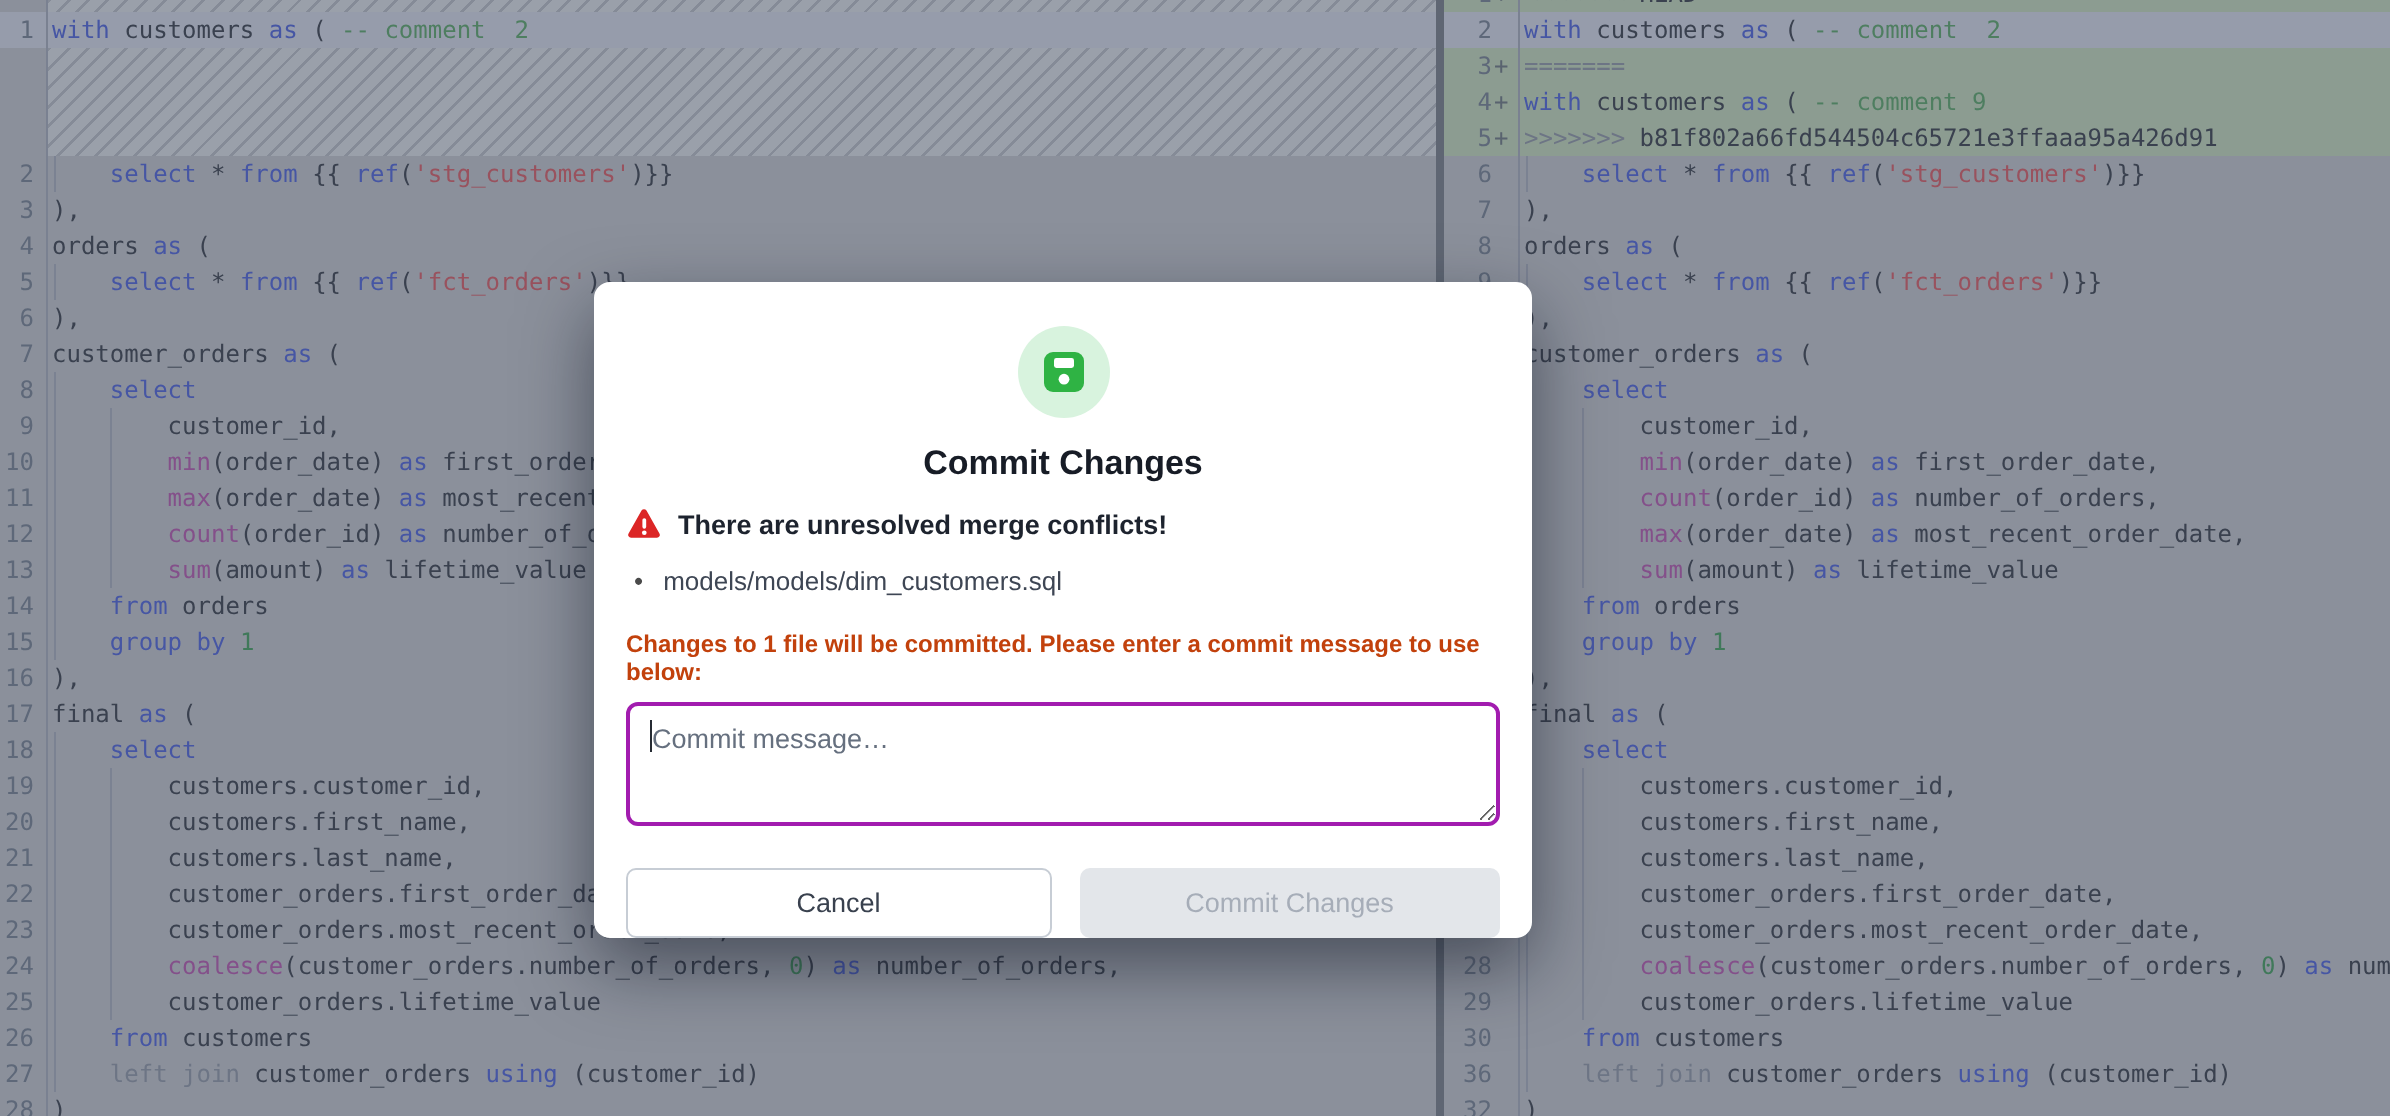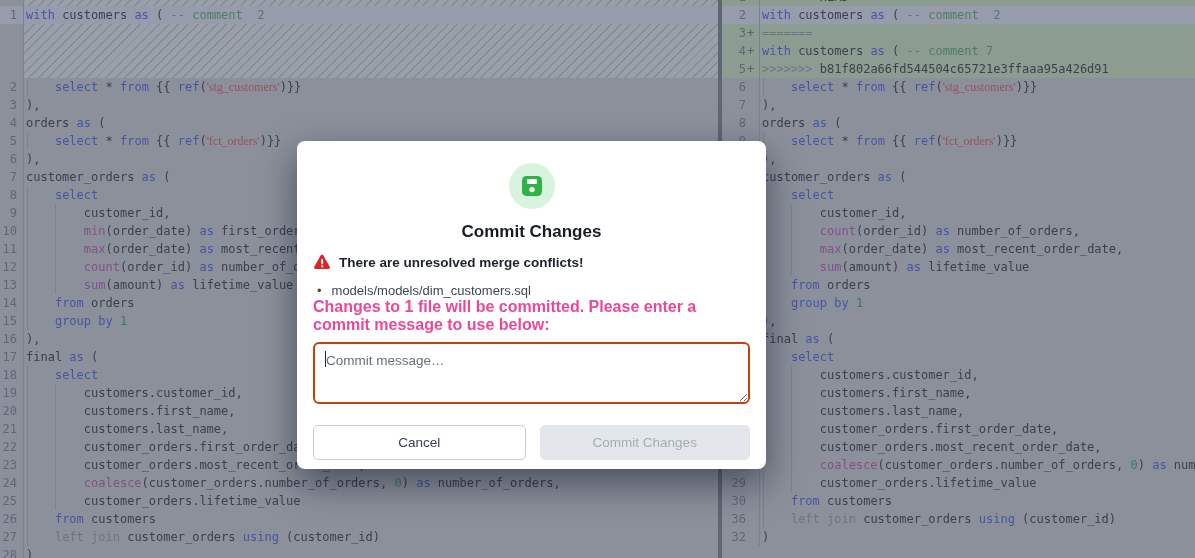--- a/index.html
+++ b/index.html
@@ -13,41 +13,41 @@
   .row{display:flex;height:18px;font-size:12px;line-height:18px;white-space:pre;}
   .bg-mod{background:#969cab;}
   .bg-add{background:#8c9c91;}
   .gut{flex:none;box-sizing:border-box;border-right:1px solid #7a8191;color:#5e6879;}
   .pane-left .gut{width:24px;padding-right:6px;text-align:right;}
   .pane-right .gut{width:38px;display:flex;}
   .ln{flex:1;text-align:right;}
   .mk{width:12px;text-align:left;padding-left:1px;color:#59636f;}
   .code{flex:1;position:relative;padding-left:2px;color:#3a414f;overflow:hidden;}
   .guide{position:absolute;top:0;bottom:0;width:1px;background:#7b8292;}
-  .kw{color:#4656a4;}.pl{color:#3a414f;}.cm{color:#4e7e60;}.st{color:#99525e;font-family:Liberation Serif, serif;}
+  .kw{color:#4656a4;}.pl{color:#3a414f;}.cm{color:#4e7e60;}.st{color:#99525e;}
   .fn{color:#84508a;margin-top:24px;}.nb{color:#40795a;}.gy{color:#6d7585;}
   .hrow .code{background:repeating-linear-gradient(135deg,#858b97 0 1.4px,#9aa0aa 1.4px 6.8px);}
   .clip{height:6px;overflow:hidden;align-items:flex-end;}
   .clip .gut,.clip .code{height:18px;}
   
   .modal{position:absolute;left:297px;top:141px;width:469px;height:328px;background:#ffffff;
          border-radius:8px;box-shadow:0 14px 36px rgba(8,14,28,.5);
          font-family:"Liberation Sans",sans-serif;box-sizing:border-box;padding:0 16px;color:#252b36;}
   .m-icon{width:46px;height:46px;border-radius:50%;background:#d8f3de;margin:22px auto 0;
           display:flex;align-items:center;justify-content:center;}
   .m-title{margin:13px 0 0;text-align:center;font-size:17px;font-weight:700;color:#171c26;
            font-family:"Liberation Sans",sans-serif;}
   .warn-row{display:flex;align-items:center;gap:8px;margin-top:12px;font-weight:700;
             font-size:13.5px;color:#1d232e;}
   .file-row{margin-top:13px;font-size:13px;color:#3e4654;display:flex;gap:10px;padding-left:4px;}
   .bullet{color:#4a4a4a;}
-  .instr{font-size:16px;font-weight:700;color:#ec4899;}
+  .instr{margin-top:17px;font-size:12px;font-weight:700;color:#c2410c;}
   .ta-wrap{position:relative;margin-top:8px;}
   .ta-wrap textarea{display:block;width:100%;box-sizing:border-box;height:62px;
-    border:2px solid #c2410c;border-radius:6px;padding:8px 11px;background:#fff;
+    border:2px solid #a21caf;border-radius:6px;padding:8px 11px;background:#fff;
     font:13.5px/1.4 "Liberation Sans",sans-serif;color:#333;resize:both;outline:none;}
   .ta-wrap textarea::placeholder{color:#66707f;opacity:1;}
   .caret{position:absolute;left:12px;top:9px;width:1px;height:16px;background:#262b33;}
   .btn-row{display:flex;gap:14px;margin-top:21px;}
   .btn-row button{flex:1;height:35px;border-radius:5px;font:13.5px "Liberation Sans",sans-serif;cursor:pointer;}
   .btn-cancel{background:#fff;border:1px solid #c7cdd5;color:#39414e;}
   .btn-commit{background:#e3e6ea;border:none;color:#a6adb8;}
 </style>
 </head>
 <body>
@@ -84,30 +84,31 @@
       <div class="row"><div class="gut">25</div><div class="code"><i class="guide" style="left: 2.5px;"></i><i class="guide" style="left: 31.412px;"></i><span class="pl">        customer_orders.lifetime_value</span></div></div>
       <div class="row"><div class="gut">26</div><div class="code"><i class="guide" style="left: 2.5px;"></i><span class="pl">    </span><span class="kw">from</span><span class="pl"> customers</span></div></div>
       <div class="row"><div class="gut">27</div><div class="code"><i class="guide" style="left: 2.5px;"></i><span class="pl">    </span><span class="gy">left join</span><span class="pl"> customer_orders </span><span class="kw">using</span><span class="pl"> (customer_id)</span></div></div>
       <div class="row"><div class="gut">28</div><div class="code"><span class="pl">)</span></div></div>
     </div>
   <div class="divider"></div>
   <div id="pane-right" class="pane pane-right">
       <div class="row bg-add clip"><div class="gut"><span class="ln">1</span><span class="mk">+</span></div><div class="code"><span class="gy">&lt;&lt;&lt;&lt;&lt;&lt;&lt;</span><span class="pl"> HEAD</span></div></div>
       <div class="row bg-mod"><div class="gut"><span class="ln">2</span><span class="mk"></span></div><div class="code"><span class="kw">with</span><span class="pl"> customers </span><span class="kw">as</span><span class="pl"> ( </span><span class="cm">-- comment  2</span></div></div>
       <div class="row bg-add"><div class="gut"><span class="ln">3</span><span class="mk">+</span></div><div class="code"><span class="gy">=======</span></div></div>
-      <div class="row bg-add"><div class="gut"><span class="ln">4</span><span class="mk">+</span></div><div class="code"><span class="kw">with</span><span class="pl"> customers </span><span class="kw">as</span><span class="pl"> ( </span><span class="cm">-- comment 7</span></div></div>
+      <div class="row bg-add"><div class="gut"><span class="ln">4</span><span class="mk">+</span></div><div class="code"><span class="kw">with</span><span class="pl"> customers </span><span class="kw">as</span><span class="pl"> ( </span><span class="cm">-- comment 9</span></div></div>
       <div class="row bg-add"><div class="gut"><span class="ln">5</span><span class="mk">+</span></div><div class="code"><span class="gy">&gt;&gt;&gt;&gt;&gt;&gt;&gt;</span><span class="pl"> b81f802a66fd544504c65721e3ffaaa95a426d91</span></div></div>
       <div class="row"><div class="gut"><span class="ln">6</span><span class="mk"></span></div><div class="code"><i class="guide" style="left: 2.5px;"></i><span class="pl">    </span><span class="kw">select</span><span class="pl"> * </span><span class="kw">from</span><span class="pl"> {{ </span><span class="kw">ref</span><span class="pl">(</span><span class="st">'stg_customers'</span><span class="pl">)}}</span></div></div>
       <div class="row"><div class="gut"><span class="ln">7</span><span class="mk"></span></div><div class="code"><span class="pl">),</span></div></div>
       <div class="row"><div class="gut"><span class="ln">8</span><span class="mk"></span></div><div class="code"><span class="pl">orders </span><span class="kw">as</span><span class="pl"> (</span></div></div>
       <div class="row"><div class="gut"><span class="ln">9</span><span class="mk"></span></div><div class="code"><i class="guide" style="left: 2.5px;"></i><span class="pl">    </span><span class="kw">select</span><span class="pl"> * </span><span class="kw">from</span><span class="pl"> {{ </span><span class="kw">ref</span><span class="pl">(</span><span class="st">'fct_orders'</span><span class="pl">)}}</span></div></div>
       <div class="row"><div class="gut"><span class="ln">10</span><span class="mk"></span></div><div class="code"><span class="pl">),</span></div></div>
       <div class="row"><div class="gut"><span class="ln">11</span><span class="mk"></span></div><div class="code"><span class="pl">customer_orders </span><span class="kw">as</span><span class="pl"> (</span></div></div>
       <div class="row"><div class="gut"><span class="ln">12</span><span class="mk"></span></div><div class="code"><i class="guide" style="left: 2.5px;"></i><span class="pl">    </span><span class="kw">select</span></div></div>
       <div class="row"><div class="gut"><span class="ln">13</span><span class="mk"></span></div><div class="code"><i class="guide" style="left: 2.5px;"></i><i class="guide" style="left: 31.412px;"></i><span class="pl">        customer_id,</span></div></div>
+      <div class="row"><div class="gut"><span class="ln">14</span><span class="mk"></span></div><div class="code"><i class="guide" style="left: 2.5px;"></i><i class="guide" style="left: 31.412px;"></i><span class="pl">        </span><span class="fn">min</span><span class="pl">(order_date) </span><span class="kw">as</span><span class="pl"> first_order_date,</span></div></div>
       <div class="row"><div class="gut"><span class="ln">16</span><span class="mk"></span></div><div class="code"><i class="guide" style="left: 2.5px;"></i><i class="guide" style="left: 31.412px;"></i><span class="pl">        </span><span class="fn">count</span><span class="pl">(order_id) </span><span class="kw">as</span><span class="pl"> number_of_orders,</span></div></div>
       <div class="row"><div class="gut"><span class="ln">15</span><span class="mk"></span></div><div class="code"><i class="guide" style="left: 2.5px;"></i><i class="guide" style="left: 31.412px;"></i><span class="pl">        </span><span class="fn">max</span><span class="pl">(order_date) </span><span class="kw">as</span><span class="pl"> most_recent_order_date,</span></div></div>
       <div class="row"><div class="gut"><span class="ln">17</span><span class="mk"></span></div><div class="code"><i class="guide" style="left: 2.5px;"></i><i class="guide" style="left: 31.412px;"></i><span class="pl">        </span><span class="fn">sum</span><span class="pl">(amount) </span><span class="kw">as</span><span class="pl"> lifetime_value</span></div></div>
       <div class="row"><div class="gut"><span class="ln">18</span><span class="mk"></span></div><div class="code"><i class="guide" style="left: 2.5px;"></i><span class="pl">    </span><span class="kw">from</span><span class="pl"> orders</span></div></div>
       <div class="row"><div class="gut"><span class="ln">19</span><span class="mk"></span></div><div class="code"><i class="guide" style="left: 2.5px;"></i><span class="pl">    </span><span class="kw">group by</span><span class="pl"> </span><span class="nb">1</span></div></div>
       <div class="row"><div class="gut"><span class="ln">20</span><span class="mk"></span></div><div class="code"><span class="pl">),</span></div></div>
       <div class="row"><div class="gut"><span class="ln">21</span><span class="mk"></span></div><div class="code"><span class="pl">final </span><span class="kw">as</span><span class="pl"> (</span></div></div>
       <div class="row"><div class="gut"><span class="ln">22</span><span class="mk"></span></div><div class="code"><i class="guide" style="left: 2.5px;"></i><span class="pl">    </span><span class="kw">select</span></div></div>
       <div class="row"><div class="gut"><span class="ln">23</span><span class="mk"></span></div><div class="code"><i class="guide" style="left: 2.5px;"></i><i class="guide" style="left: 31.412px;"></i><span class="pl">        customers.customer_id,</span></div></div>
       <div class="row"><div class="gut"><span class="ln">24</span><span class="mk"></span></div><div class="code"><i class="guide" style="left: 2.5px;"></i><i class="guide" style="left: 31.412px;"></i><span class="pl">        customers.first_name,</span></div></div>

